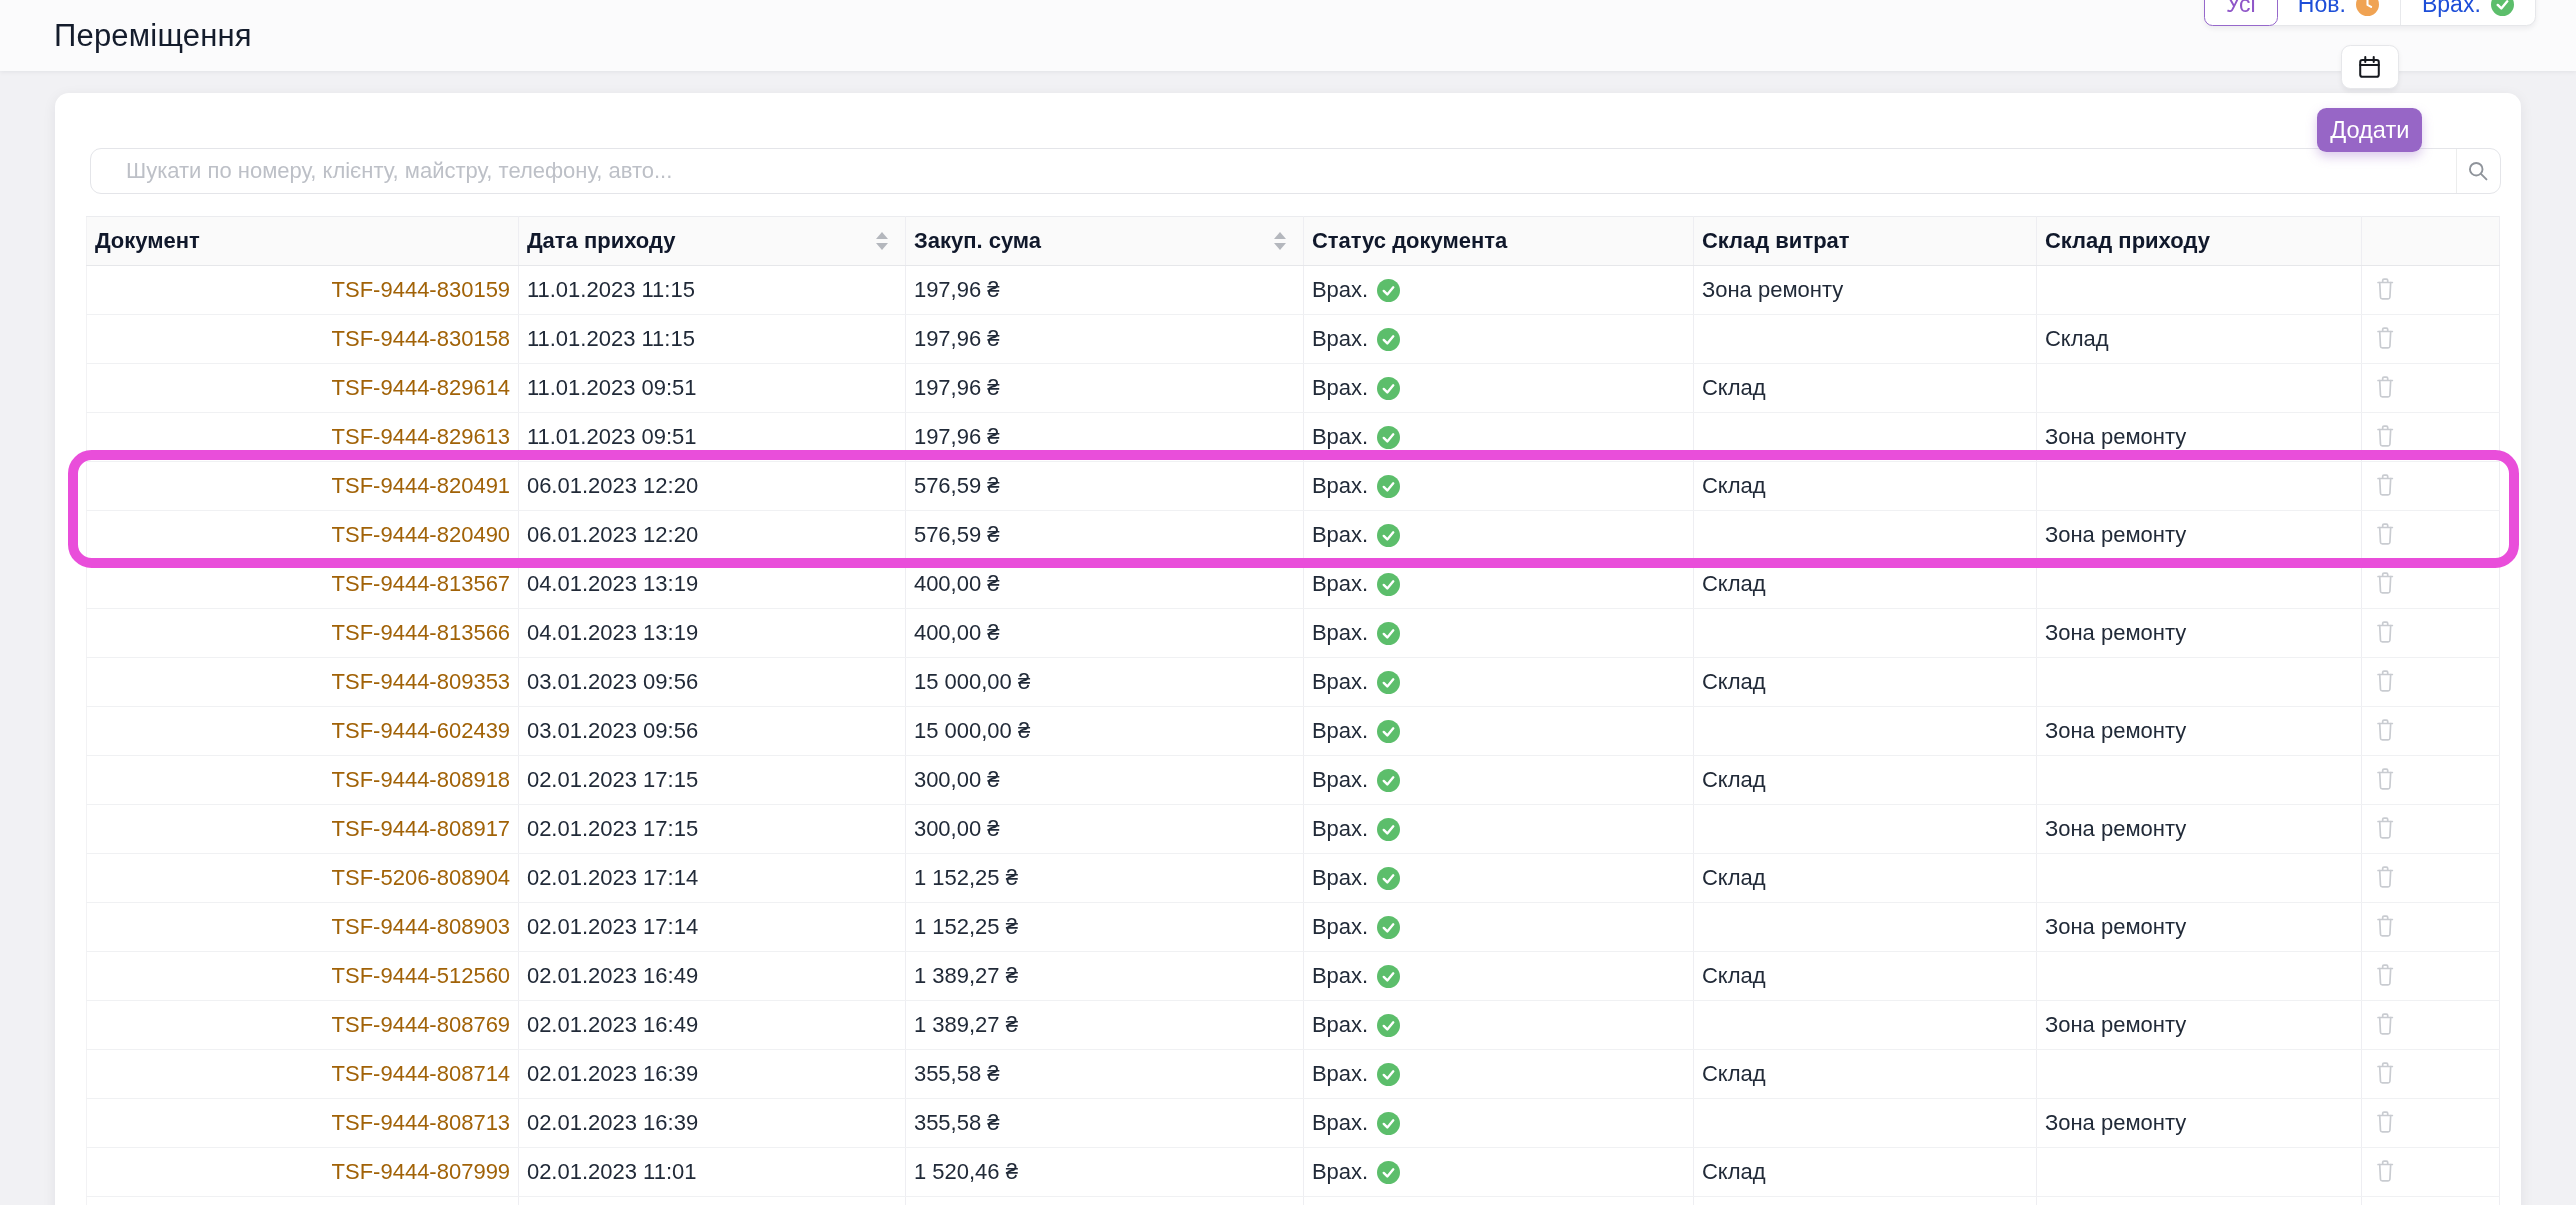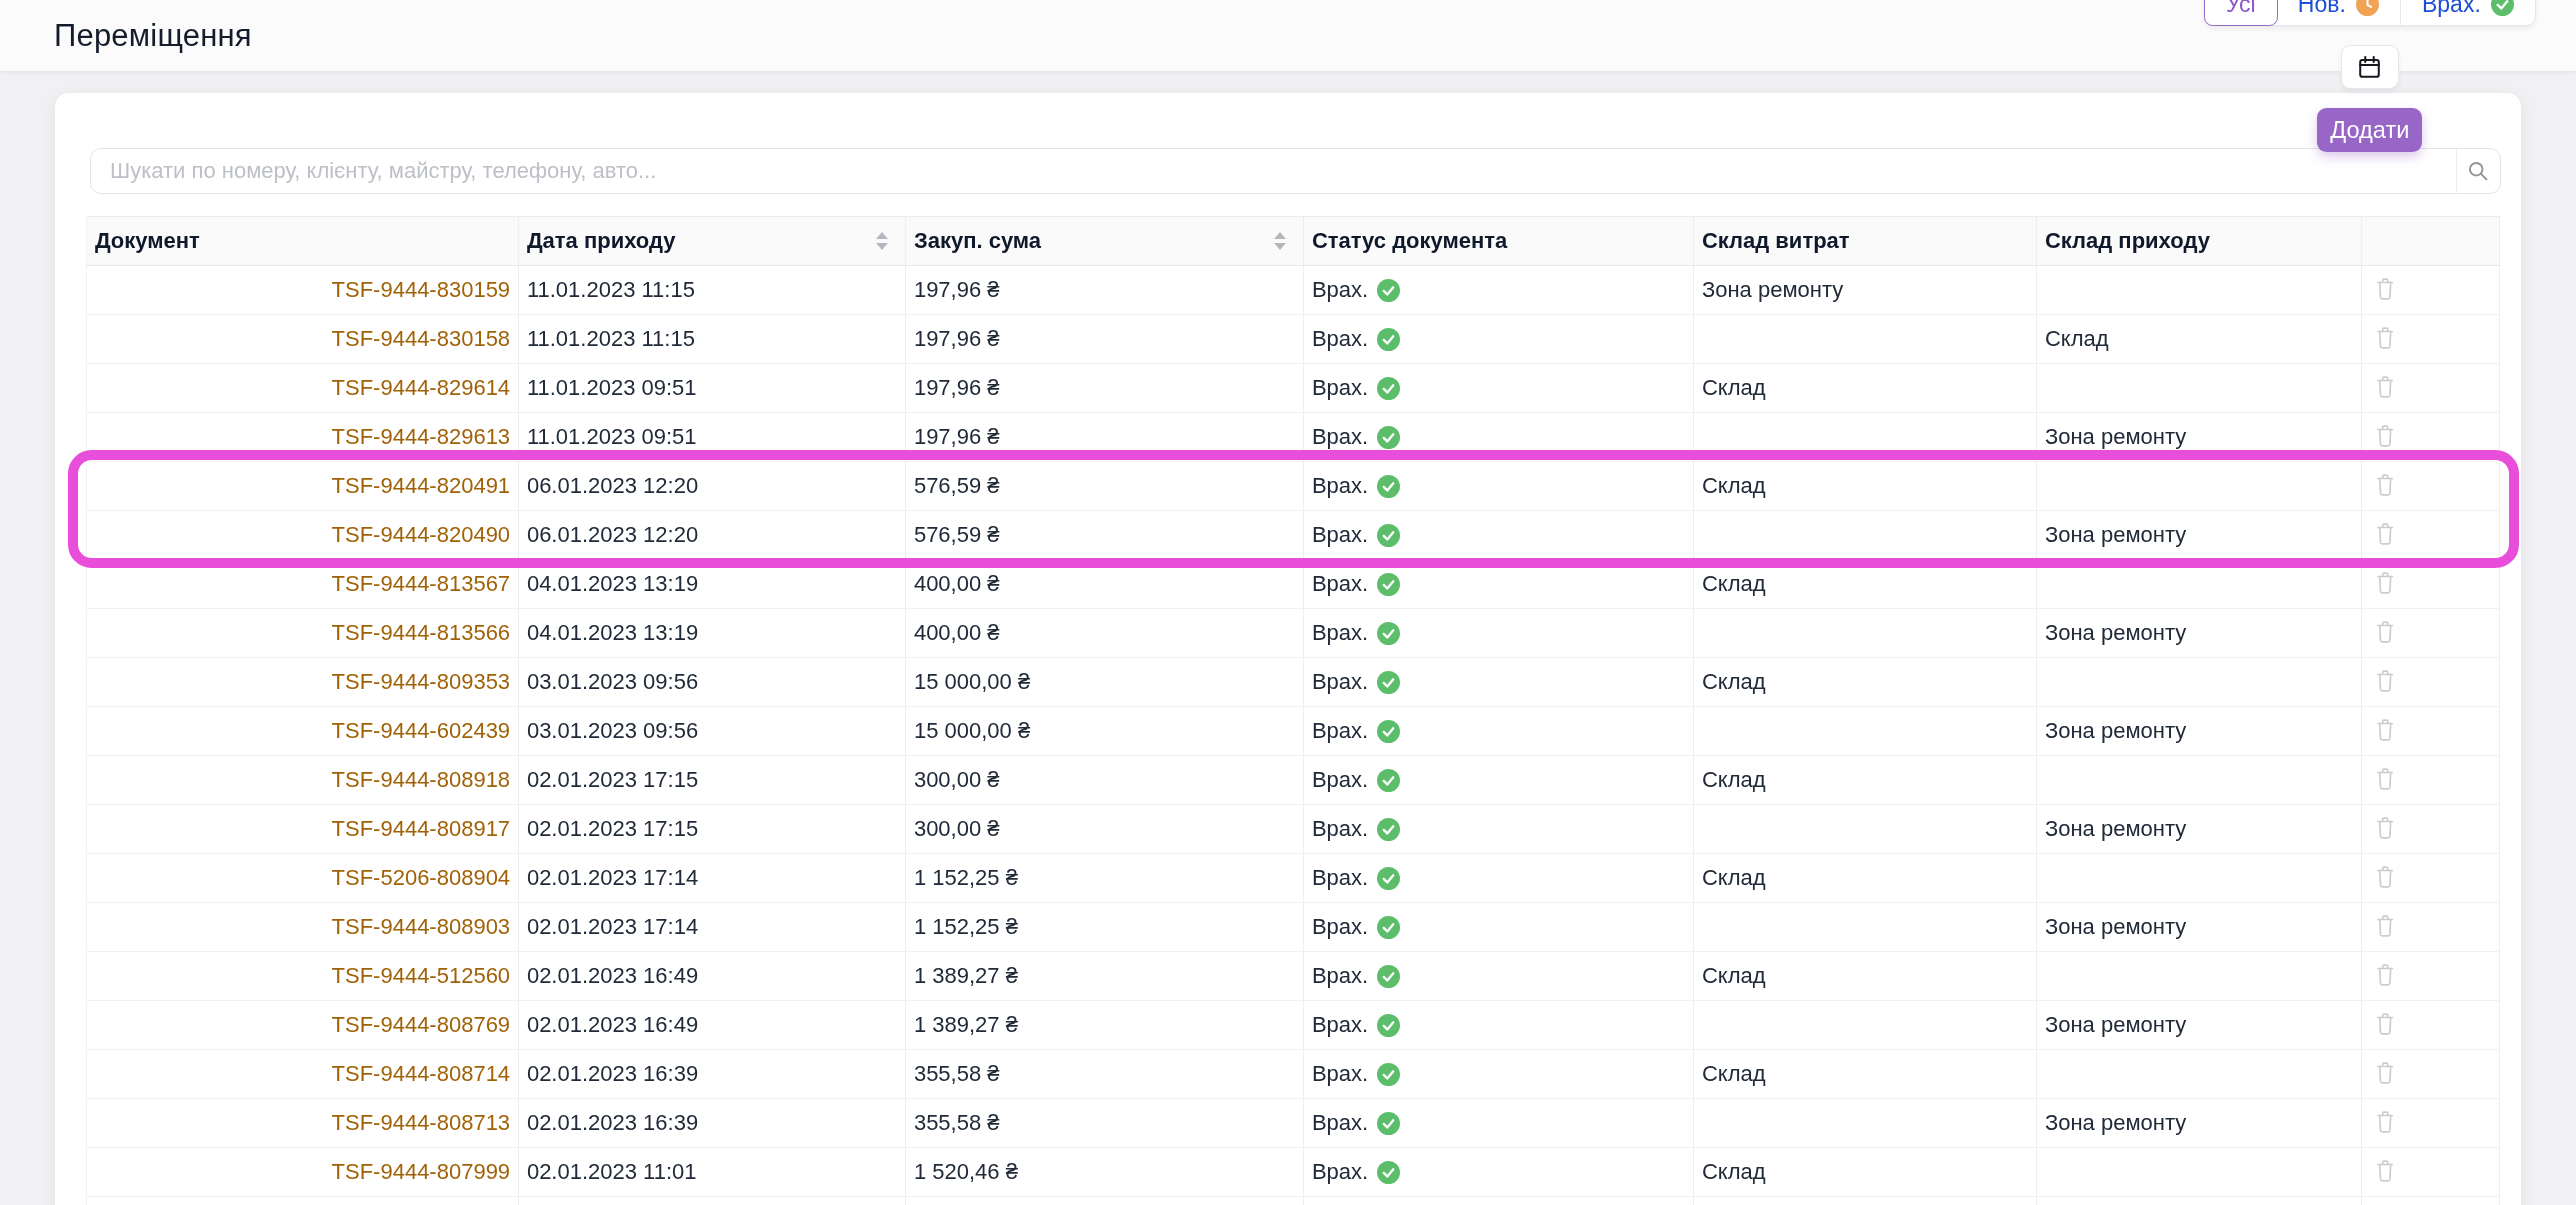--- a/index.html
+++ b/index.html
@@ -105,20 +105,21 @@
   
   .search-wrap {
     margin: 55px 20.4px 0 35px;
     height: 46px;
     border: 1.2px solid #e4e5e9;
     border-radius: 11px;
     display: flex;
     align-items: center;
     overflow: hidden;
     background: #ffffff;
+    padding-left: 16px;
   }
   .search-input {
     flex: 1;
     height: 100%;
     border: none;
     outline: none;
     font-size: 22px;
     padding: 0 19px;
     color: #1b2330;
     font-family: inherit;

